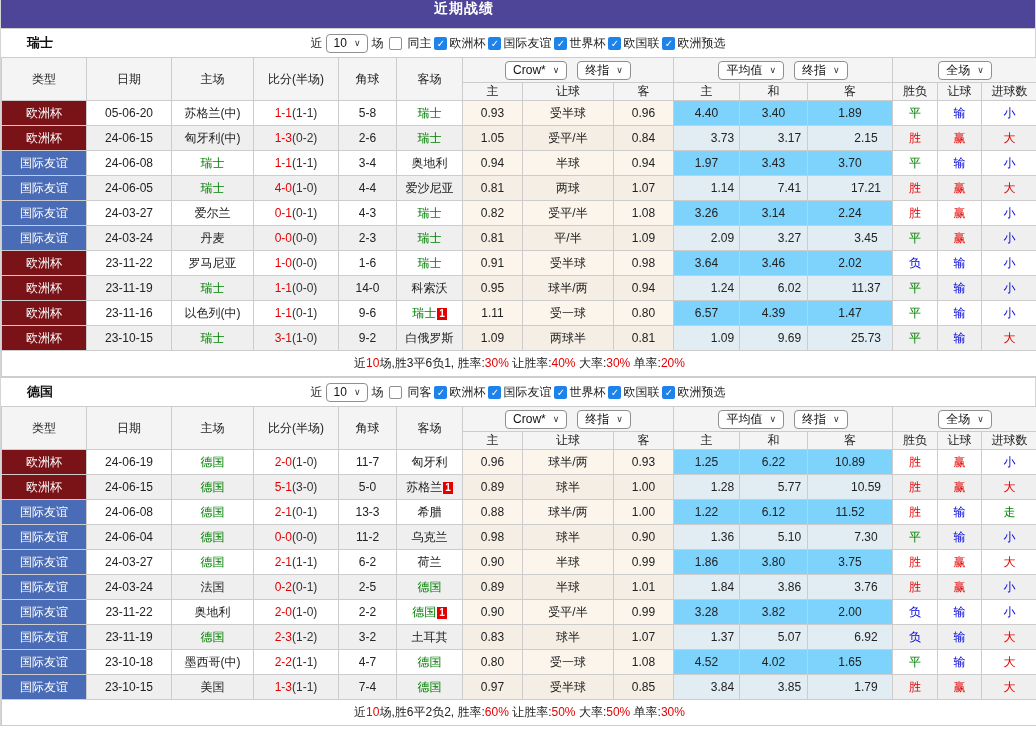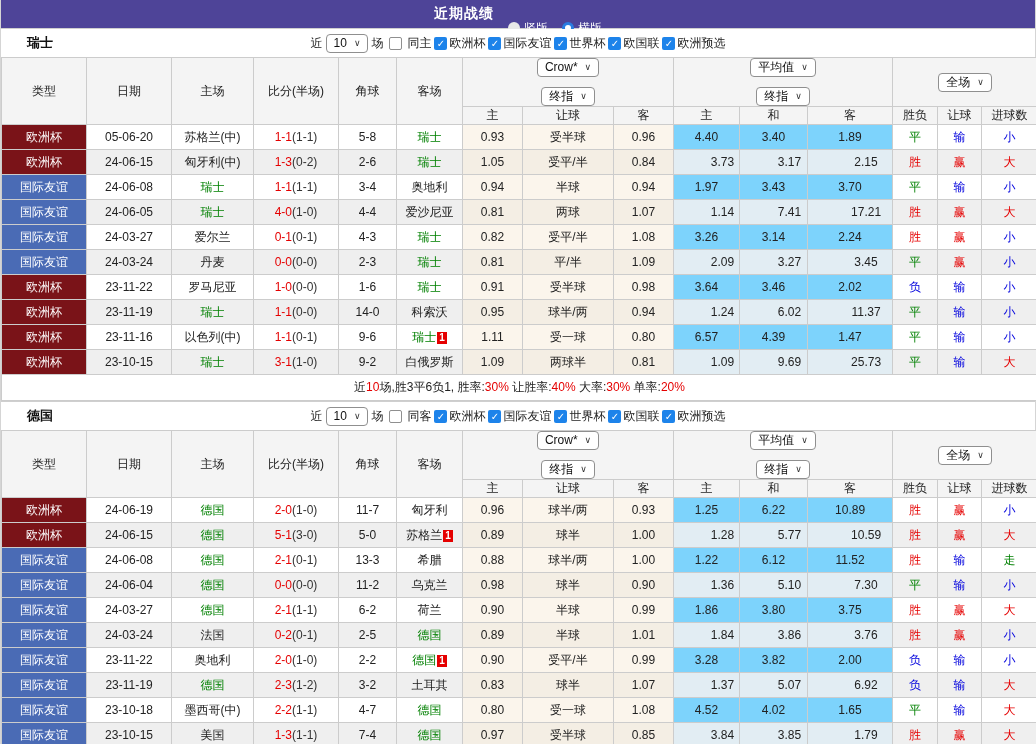--- a/index.html
+++ b/index.html
@@ -6,21 +6,21 @@
   body {
     font-family: "Liberation Sans", "DejaVu Sans", sans-serif;
     font-size: 12px; color: #222; background: #fff;
     width: 1036px;
   }
   .page { width: 1036px; border-left: 1px solid #d5d5d5; border-right: 1px solid #d5d5d5; }
 
   
   .topbar {
     height: 28px; background: #4e4498; color: #fff;
-    display: flex; align-items: center; justify-content: center; gap: 14px;
+    display: flex; align-items: flex-start; justify-content: center; gap: 14px;
   }
   .topbar .title { font-size: 14px; font-weight: bold; letter-spacing: 1px; }
   .radio-opt { display: inline-flex; align-items: center; gap: 4px; cursor: pointer; font-size: 12px; margin-top: 28px; }
   .radio { width: 12px; height: 12px; border-radius: 50%; background: #e8e8e8; display: inline-block; }
   .radio.sel-on { width: 12px; height: 12px; background: #fff; border: 3.5px solid #2a7de1; }
 
   
   .section { border-top: 1px solid #cfcfcf; }
   .section-head { height: 28px; position: relative; display: flex; align-items: center; justify-content: center; background: #fff; }
   .section-head .team { position: absolute; left: 26px; font-size: 13px; font-weight: bold; color: #111; }
@@ -55,21 +55,21 @@
   td.type.euro { background: #7a1318 !important; }
   td.type.friendly { background: #4a6bb5 !important; }
   .tg { color: #008000; }
   .sc { color: #e50000; }
   .hf { color: #333; }
   .nb { background: #e50000; color: #fff; font-size: 10px; line-height: 12px; padding: 0 2px; margin-left: 1px; font-weight: bold; display: inline-block; }
   .r { color: #e50000; }
   .g { color: #008000; }
   .b { color: #0000dd; }
   .grid tfoot td { height: 26px; background: #fff; font-size: 12px; }
-  .selgap { display: inline-flex; gap: 10px; justify-content: flex-end; align-items: center; flex-direction: column; }
+  .selgap { display: inline-flex; gap: 10px; justify-content: flex-end; align-items: center; }
 </style>
 </head>
 <body>
 
 <div class="page">
   <div class="topbar">
     <span class="title">近期战绩</span>
     <label class="radio-opt">
       <span class="radio"></span>
       <span class="rlabel">竖版</span>

